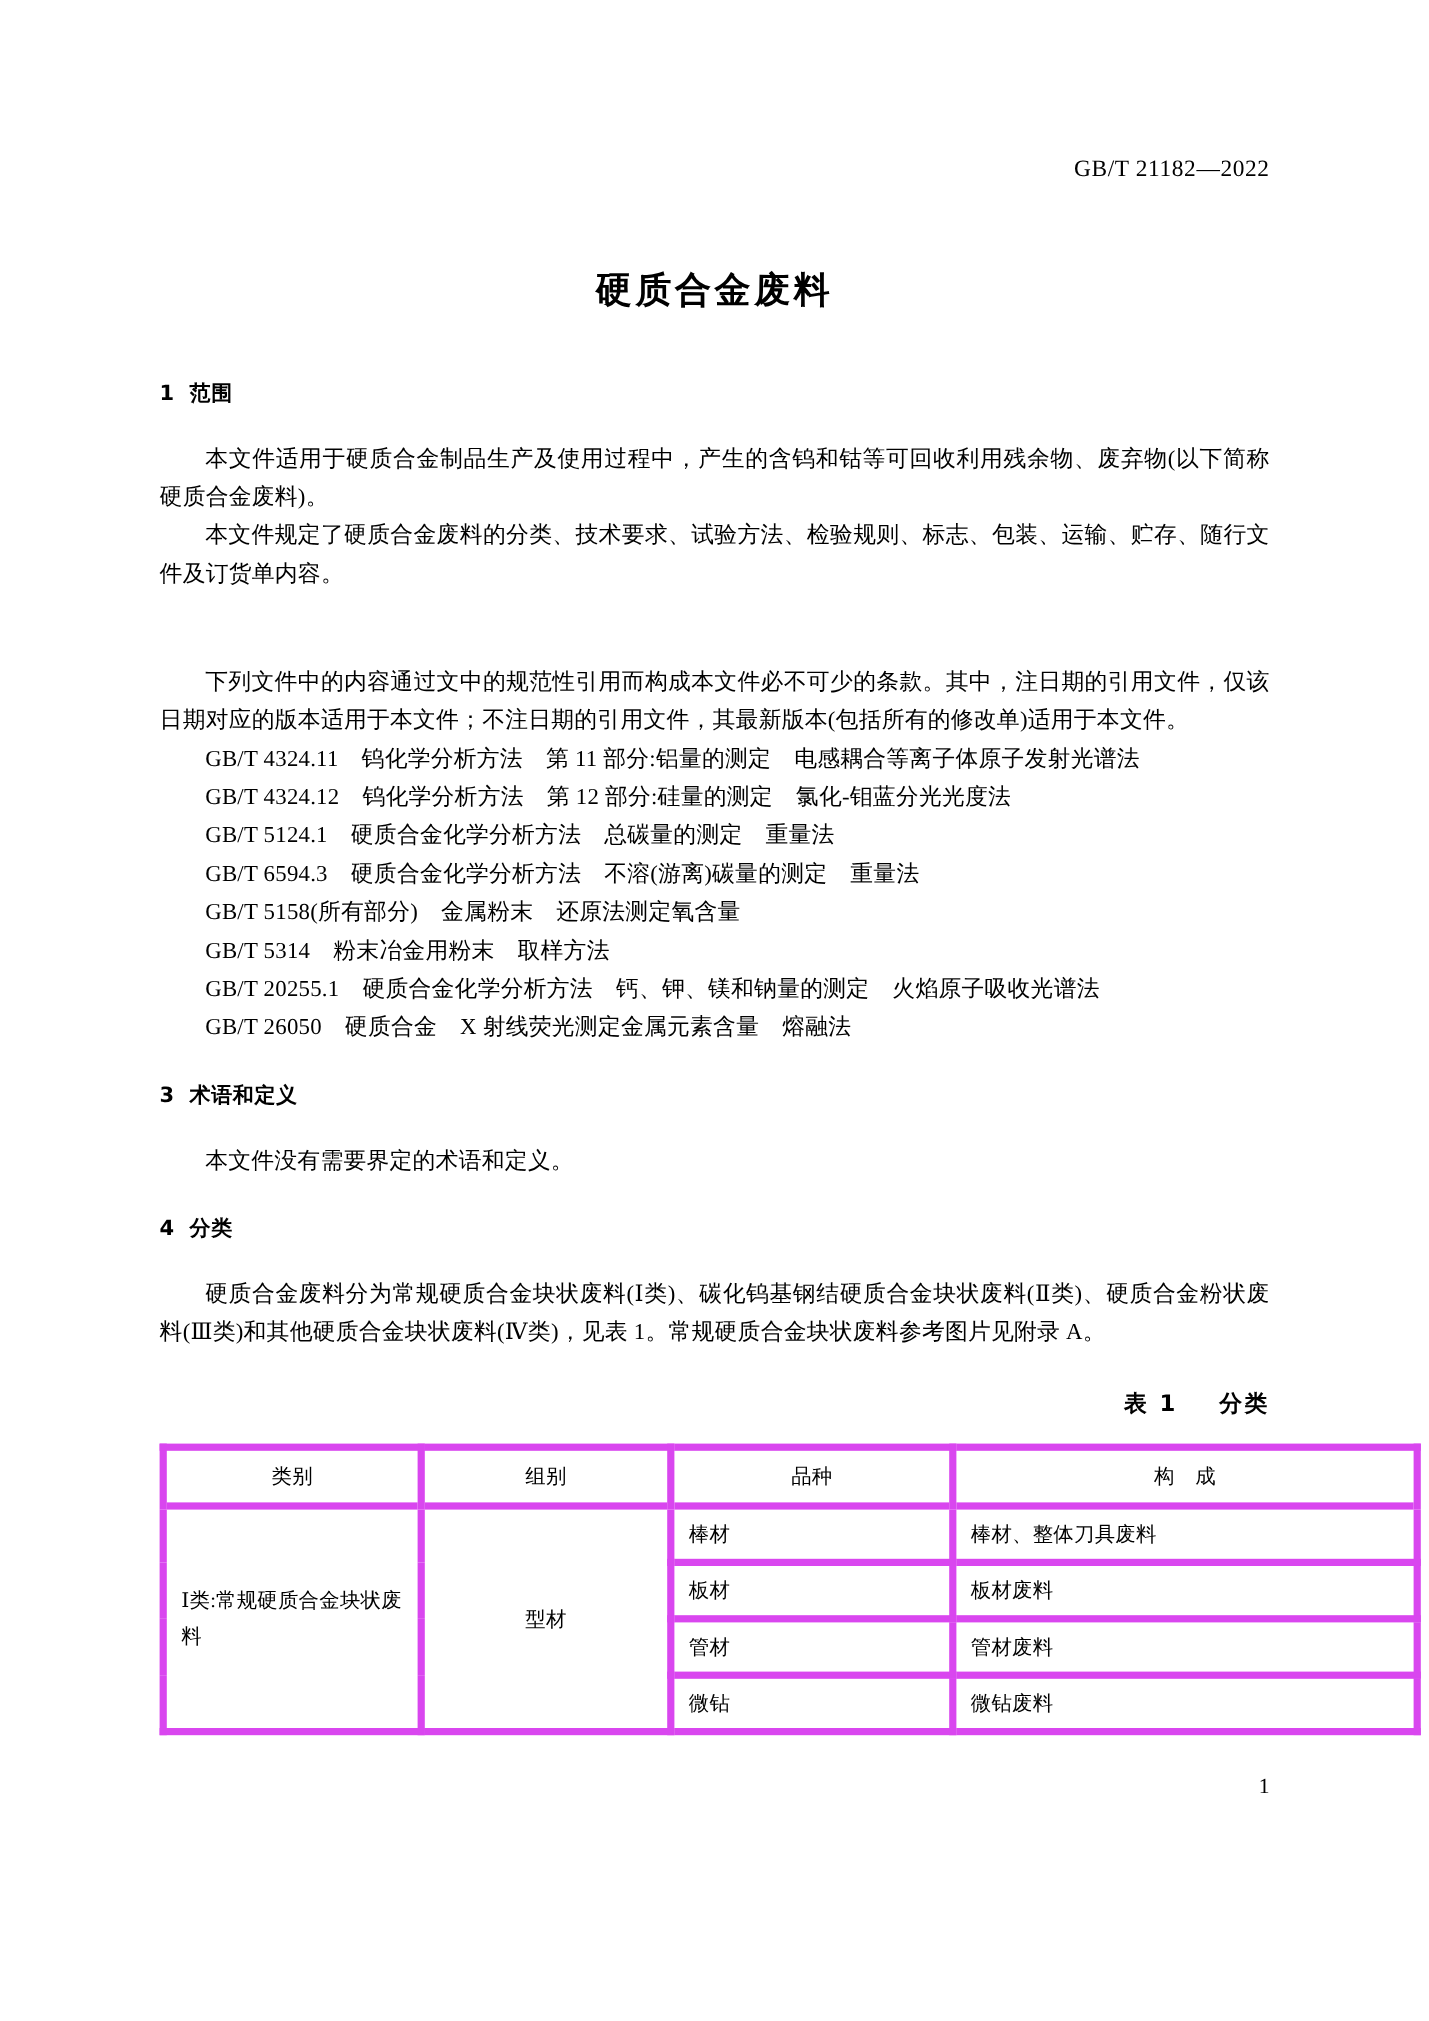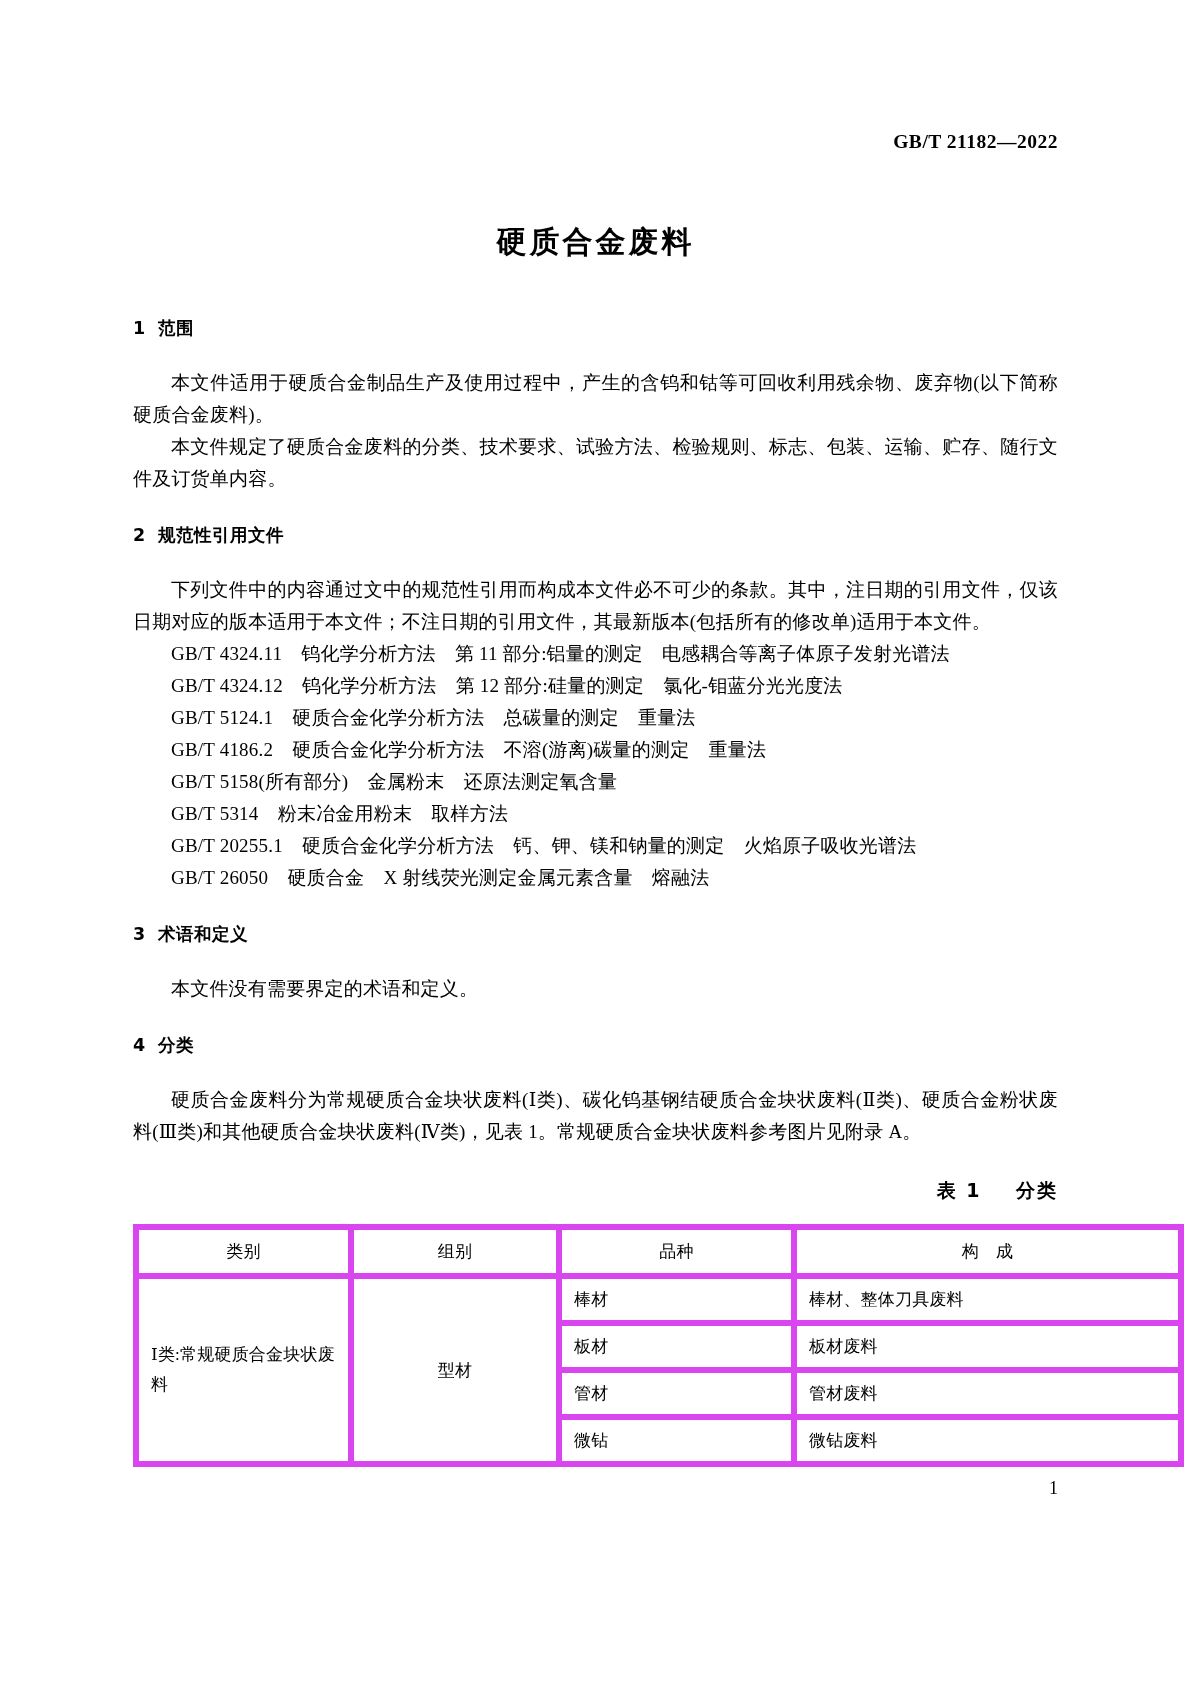--- a/index.html
+++ b/index.html
@@ -23,21 +23,21 @@
     box-sizing: border-box;
   }
 
   
   .header {
     position: absolute;
     top: 131px;
     right: 133px;
     font-family: "Liberation Serif", "DejaVu Serif", serif;
     font-size: 19.5px;
-    font-weight: bold;
+    font-weight: normal;
     letter-spacing: 0.5px;
     white-space: nowrap;
   }
 
   
   .doc-title {
     position: absolute;
     top: 222px;
     left: 0;
     width: 1191px;
@@ -161,30 +161,27 @@
 
     <h2 class="section">
       <span class="num">1</span><span>范围</span>
     </h2>
     <div class="sp-2"></div>
     <p class="body">本文件适用于硬质合金制品生产及使用过程中，产生的含钨和钴等可回收利用残余物、废弃物(以下简称硬质合金废料)。</p>
     <p class="body">本文件规定了硬质合金废料的分类、技术要求、试验方法、检验规则、标志、包装、运输、贮存、随行文件及订货单内容。</p>
 
     <div class="sp-3"></div>
 
-    <h2 class="section">
-      <span class="num">2</span><span>规范性引用文件</span>
-    </h2>
     <div class="sp-2"></div>
     <p class="body">下列文件中的内容通过文中的规范性引用而构成本文件必不可少的条款。其中，注日期的引用文件，仅该日期对应的版本适用于本文件；不注日期的引用文件，其最新版本(包括所有的修改单)适用于本文件。</p>
 
     <div class="ref-line">GB/T 4324.11　钨化学分析方法　第 11 部分:铝量的测定　电感耦合等离子体原子发射光谱法</div>
     <div class="ref-line">GB/T 4324.12　钨化学分析方法　第 12 部分:硅量的测定　氯化-钼蓝分光光度法</div>
     <div class="ref-line">GB/T 5124.1　硬质合金化学分析方法　总碳量的测定　重量法</div>
-    <div class="ref-line">GB/T 4186.2　硬质合金化学分析方法　不溶(游离)碳量的测定　重量法</div>
+    <div class="ref-line">GB/T 6594.3　硬质合金化学分析方法　不溶(游离)碳量的测定　重量法</div>
     <div class="ref-line">GB/T 5158(所有部分)　金属粉末　还原法测定氧含量</div>
     <div class="ref-line">GB/T 5314　粉末冶金用粉末　取样方法</div>
     <div class="ref-line">GB/T 20255.1　硬质合金化学分析方法　钙、钾、镁和钠量的测定　火焰原子吸收光谱法</div>
     <div class="ref-line">GB/T 26050　硬质合金　X 射线荧光测定金属元素含量　熔融法</div>
 
     <div class="sp-3"></div>
 
     <h2 class="section">
       <span class="num">3</span><span>术语和定义</span>
     </h2>

